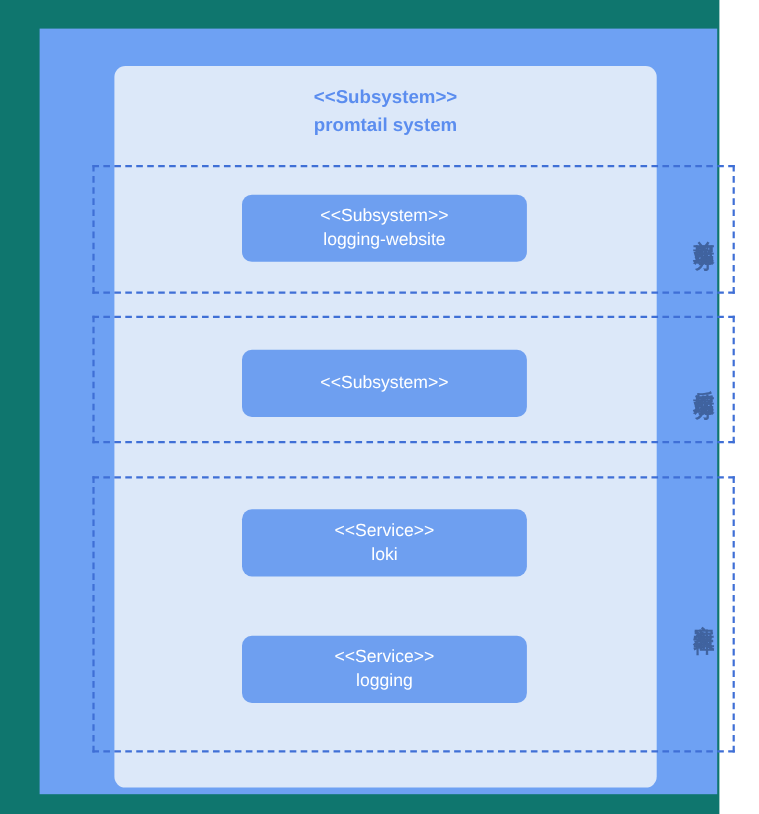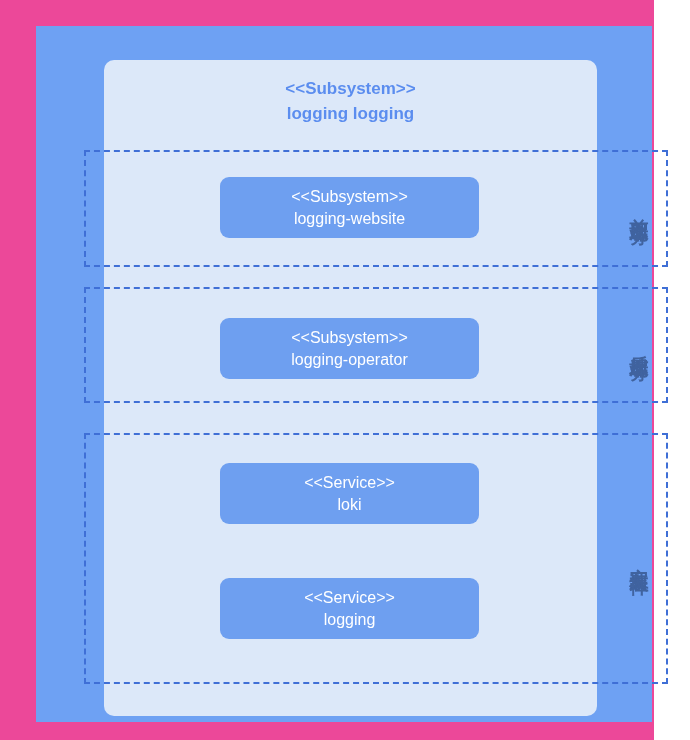--- a/index.html
+++ b/index.html
@@ -1,17 +1,17 @@
 <!DOCTYPE html>
 <html><head>
 <meta charset="utf-8">
 <style>
   html,body{margin:0;padding:0;background:#ffffff;}
   body{width:690px;height:740px;font-family:"Liberation Sans","DejaVu Sans",sans-serif;overflow:hidden;}
-  #canvas{position:relative;width:654px;height:740px;background:#ec4899;}
+  #canvas{position:relative;width:654px;height:740px;background:#0f766e;}
 
   
   #outer-container{
     position:absolute;left:36px;top:26px;width:616px;height:696px;
     background:#6ea1f3;
   }
 
   
   #inner-panel{
     position:absolute;left:68px;top:34px;width:493px;height:656px;
@@ -64,21 +64,21 @@
 <body>
 
 <div id="canvas">
 
   <div id="outer-container">
 
     <div id="inner-panel"></div>
 
     <div id="system-title">
       <span class="ln">&lt;&lt;Subsystem&gt;&gt;</span>
-      <span class="ln">logging logging</span>
+      <span class="ln">promtail system</span>
     </div>
 
     <div class="lane" id="lane-frontend">
       <span class="lane-label">前端服务</span>
     </div>
 
     <div class="lane" id="lane-backend">
       <span class="lane-label">后端服务</span>
     </div>
 
@@ -86,21 +86,20 @@
       <span class="lane-label">安装组件</span>
     </div>
 
     <div class="node-box" id="box-logging-website">
       <span class="stereotype">&lt;&lt;Subsystem&gt;&gt;</span>
       <span class="name">logging-website</span>
     </div>
 
     <div class="node-box" id="box-logging-operator">
       <span class="stereotype">&lt;&lt;Subsystem&gt;&gt;</span>
-      <span class="name">logging-operator</span>
     </div>
 
     <div class="node-box" id="box-loki">
       <span class="stereotype">&lt;&lt;Service&gt;&gt;</span>
       <span class="name">loki</span>
     </div>
 
     <div class="node-box" id="box-promtail">
       <span class="stereotype">&lt;&lt;Service&gt;&gt;</span>
       <span class="name">logging</span>

